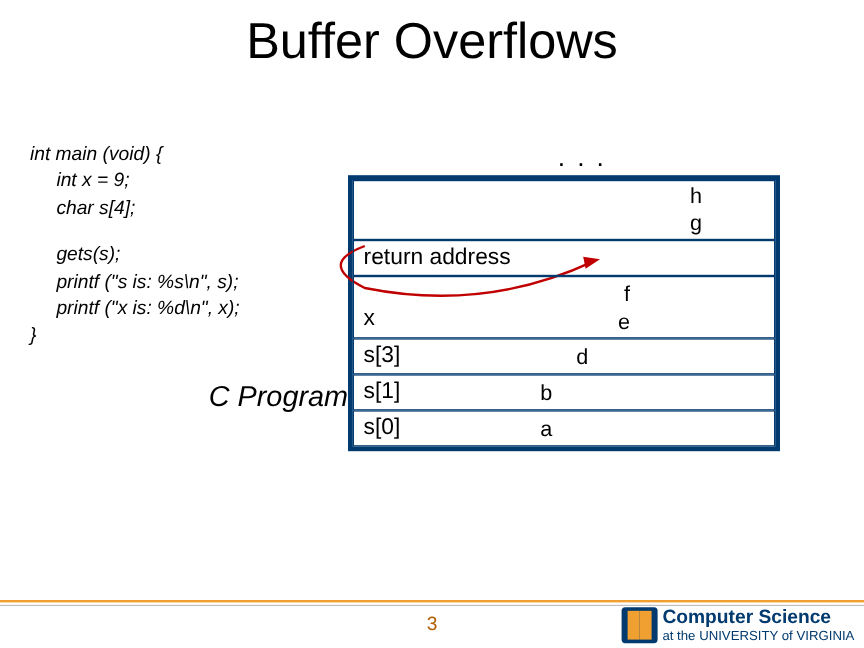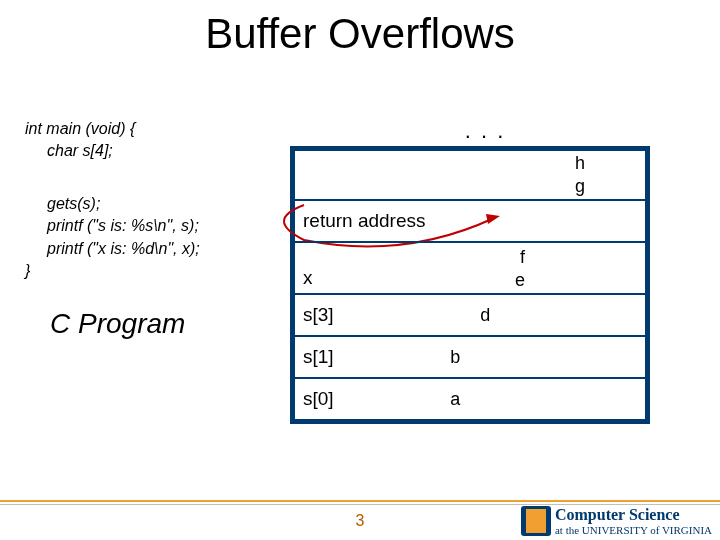--- a/index.html
+++ b/index.html
@@ -27,45 +27,46 @@
 .code-column {
   width: 280px;
   padding-left: 15px;
   font-family: Verdana, Arial, sans-serif;
   font-size: 16px;
   line-height: 1.4;
   font-style: italic;
 }
 .code-block { margin-bottom: 8px; }
 .indent { padding-left: 22px; }
-.code-block2 { margin-top: 30px; }
+.code-block2 { margin-top: 17px; }
 .program-label {
-  font-size: 28px;
+  font-size: 24px;
   margin-top: 22px;
   padding-left: 25px;
+  text-align: right;
 }
 .stack-column {
   width: 390px;
   position: relative;
 }
 .dots {
   text-align: center;
   font-size: 22px;
   margin-bottom: 2px;
   letter-spacing: 2px;
 }
 .stack-table {
   border: 4px solid #003a6e;
   border-collapse: collapse;
   width: 360px;
   position: relative;
 }
 .stack-row {
   border: 1px solid #003a6e;
-  height: 42px;
+  height: 30px;
   font-size: 19px;
   padding: 2px 8px;
   position: relative;
   display: flex;
   align-items: center;
 }
 .stack-row.tall { height: 52px; }
 .row-label { flex: 0 0 auto; }
 .row-value {
   flex: 1;
@@ -134,21 +135,20 @@
   font-size: 16px;
   color: #b06000;
 }
 .logo {
   position: absolute;
   bottom: 4px;
   right: 8px;
   display: flex;
   align-items: center;
   gap: 4px;
-  font-family: Liberation Serif, serif;
 }
 .logo-img {
   width: 30px;
   height: 30px;
   background: #003a6e;
   border-radius: 3px;
   position: relative;
 }
 .logo-img::before {
   content: "";
@@ -173,20 +173,21 @@
 </style>
 </head>
 <body>
 
 <div class="title">Buffer Overflows</div>
 
 <div class="content">
   <div class="code-column">
     <div class="code-block">
       <div>int main (void) {</div>
+      <div class="indent">int x = 9;</div>
       <div class="indent">char s[4];</div>
     </div>
     <div class="code-block2">
       <div class="indent">gets(s);</div>
       <div class="indent">printf ("s is: %s\n", s);</div>
       <div class="indent">printf ("x is: %d\n", x);</div>
       <div>}</div>
     </div>
     <div class="program-label">C Program</div>
   </div>

